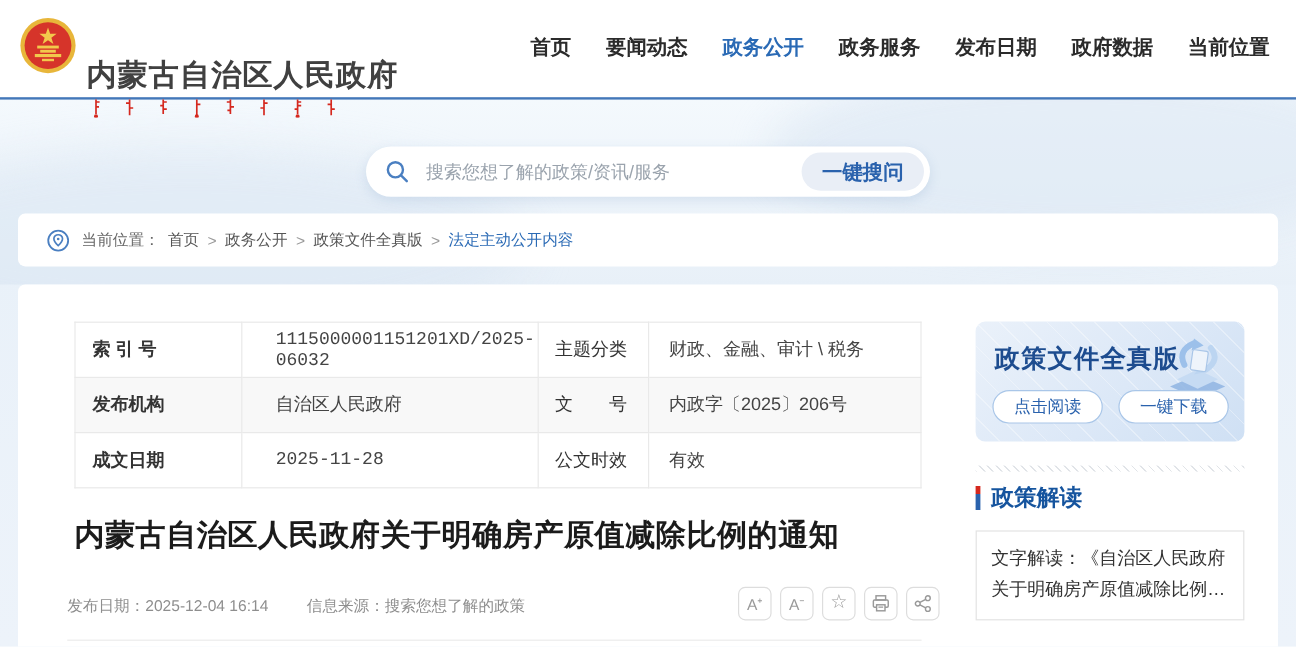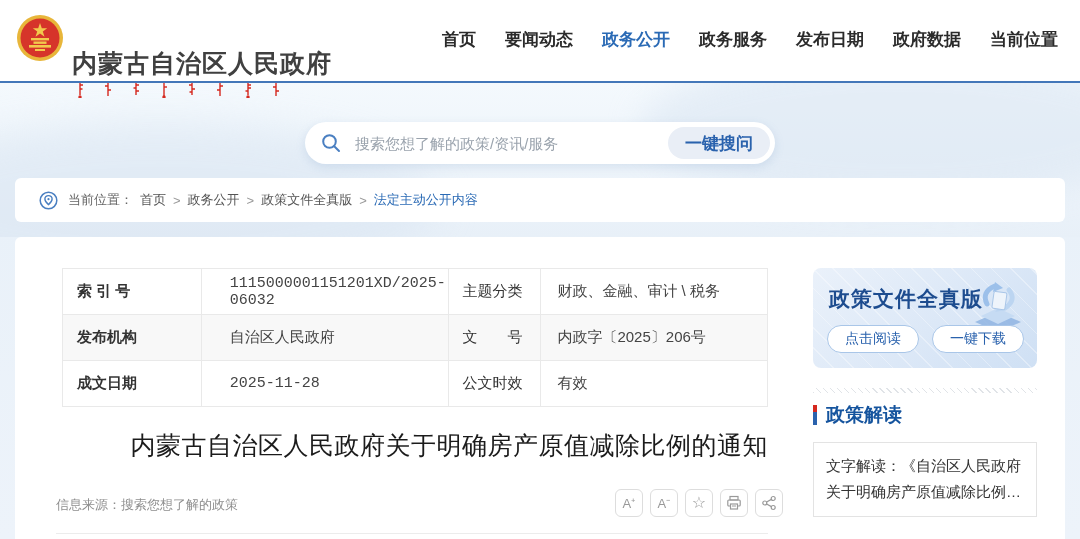--- a/index.html
+++ b/index.html
@@ -50,22 +50,22 @@
 
   
   .meta-table{position:absolute;left:47px;top:31px;width:706px;border-collapse:collapse;}
   .meta-table td{border:1px solid #e9e9e9;height:43px;font-size:15px;vertical-align:middle;}
   .meta-table tr.alt td{background:#f8f8f8;}
   td.lbl{width:155px;padding-left:14px;color:#333;font-weight:bold;}
   td.val{width:217px;padding-left:28px;color:#444;font-family:Liberation Mono, monospace;}
   td.lbl2{width:82px;padding-left:14px;color:#333;font-weight:normal;white-space:nowrap;}
   td.val2{width:252px;padding-left:16px;color:#444;}
 
-  .article-title{position:absolute;left:47px;top:192px;width:706px;text-align:right;
-    font-size:25px;font-weight:normal;color:#1b1b1b;letter-spacing:.5px;}
+  .article-title{position:absolute;left:47px;top:192px;width:706px;text-align:left;
+    font-size:25px;font-weight:bold;color:#1b1b1b;letter-spacing:.5px;}
   .pub-row{position:absolute;left:41px;top:259px;font-size:13px;color:#8e8e8e;display:flex;gap:32px;}
   .pub-item span{color:#8e8e8e;}
   .toolbar{position:absolute;left:600px;top:252px;display:flex;gap:7px;}
   .tool-btn{width:28px;height:28px;border:1px solid #ddd;border-radius:6px;background:#fff;
     color:#999;font-size:13px;display:flex;align-items:center;justify-content:center;cursor:pointer;
     font-family:"Liberation Sans",sans-serif;padding:0;}
   .tool-btn .star{font-size:16px;line-height:1;}
   .body-divider{position:absolute;left:41px;top:296px;width:712px;height:1px;background:#ececec;}
 
   
@@ -197,20 +197,23 @@
         <td class="lbl2">公文时效</td>
         <td class="val2">有效</td>
       </tr>
     </tbody>
       </table>
 
     <div class="article-title">内蒙古自治区人民政府关于明确房产原值减除比例的通知</div>
 
     <div class="pub-row">
       <div class="pub-item">
+        <span>发布日期：</span><span>2025-12-04 16:14</span>
+      </div>
+      <div class="pub-item">
         <span>信息来源：</span><span>搜索您想了解的政策</span>
       </div>
     </div>
 
     <div class="toolbar">
       <button class="tool-btn">A⁺</button>
       <button class="tool-btn">A⁻</button>
       <button class="tool-btn">
           <span class="star">☆</span>
         </button>

